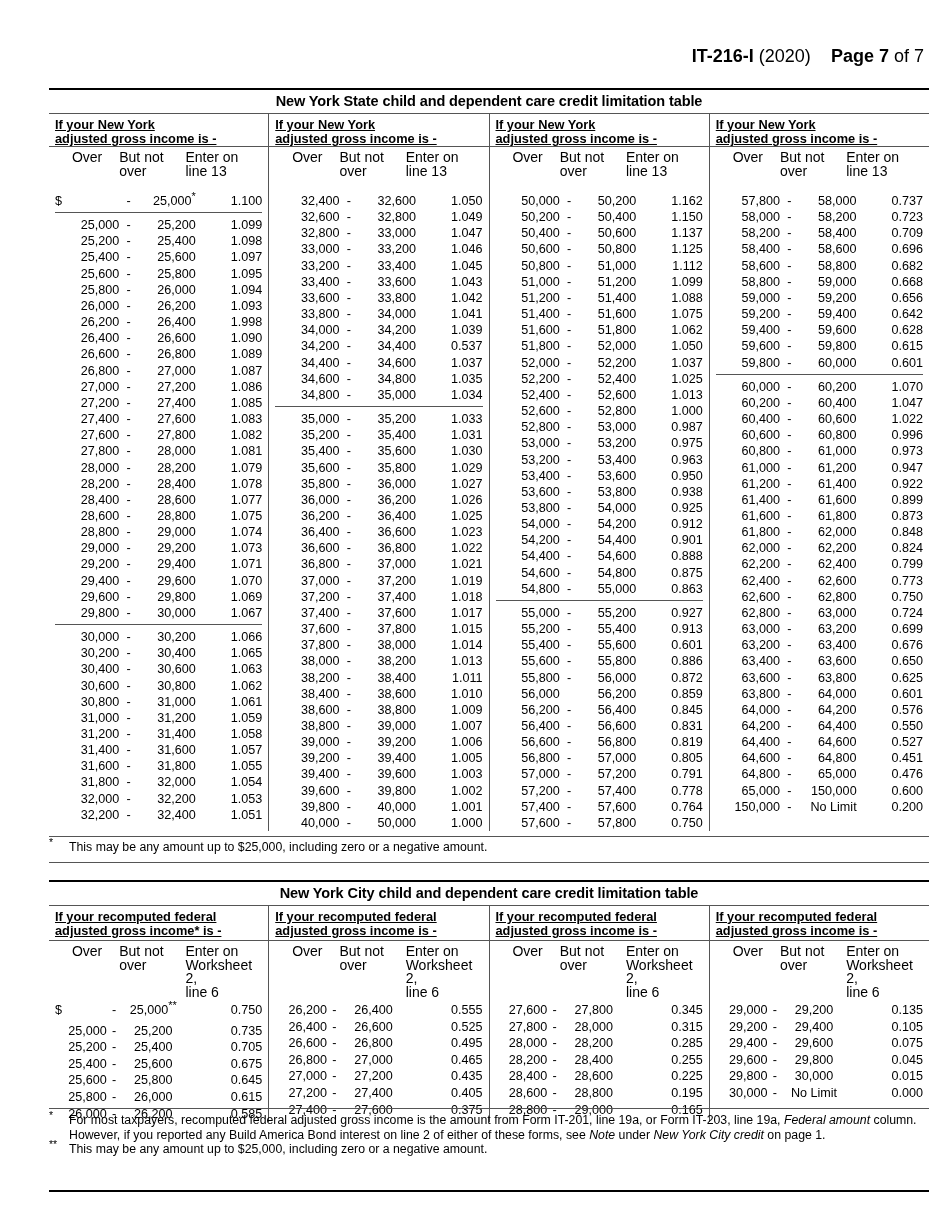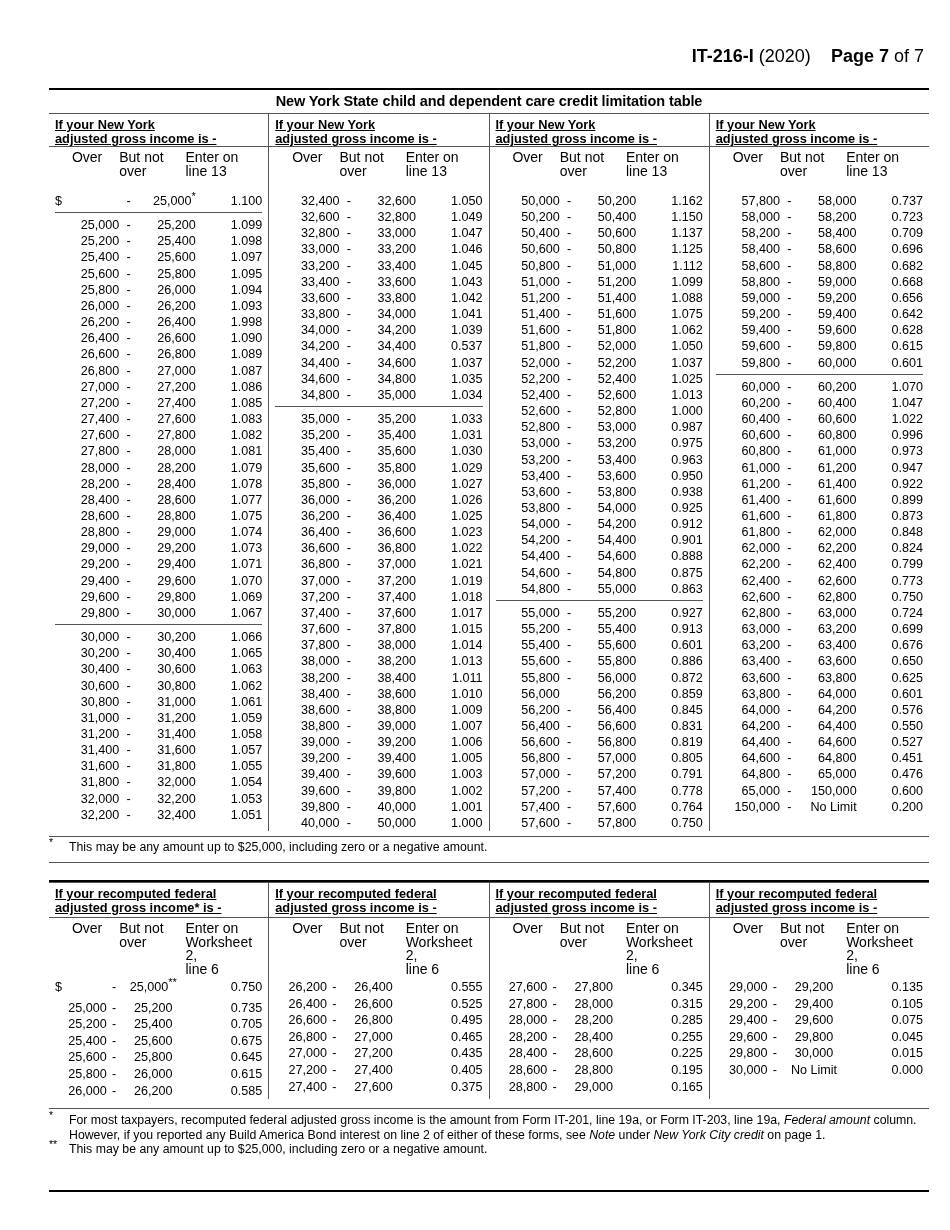--- a/index.html
+++ b/index.html
@@ -1180,20 +1180,21 @@
   <div class="rule" style="top:836px;"></div>
   <div class="footnote-wrap" style="top:840px;">
     <div class="fn-line">
       <div class="fn-mark"><span class="sup">*</span></div>
       <div class="fn-text">This may be any amount up to $25,000, including zero or a negative amount.</div>
     </div>
   </div>
   <div class="rule" style="top:862px;"></div>
 
   <div class="tbl-block nyc" style="top:880px;">
+    <div class="tbl-title">New York City child and dependent care credit limitation table</div>
     <div class="tbl-inner" id="nyc-groups">
         <div class="colgroup">
           <div class="grp-head">
             <div>If your recomputed federal</div>
             <div>adjusted gross income* is -</div>
           </div>
           <div class="subhead">
             <div class="sh-over">Over</div>
             <div class="sh-notover">
               <div>But not</div>

